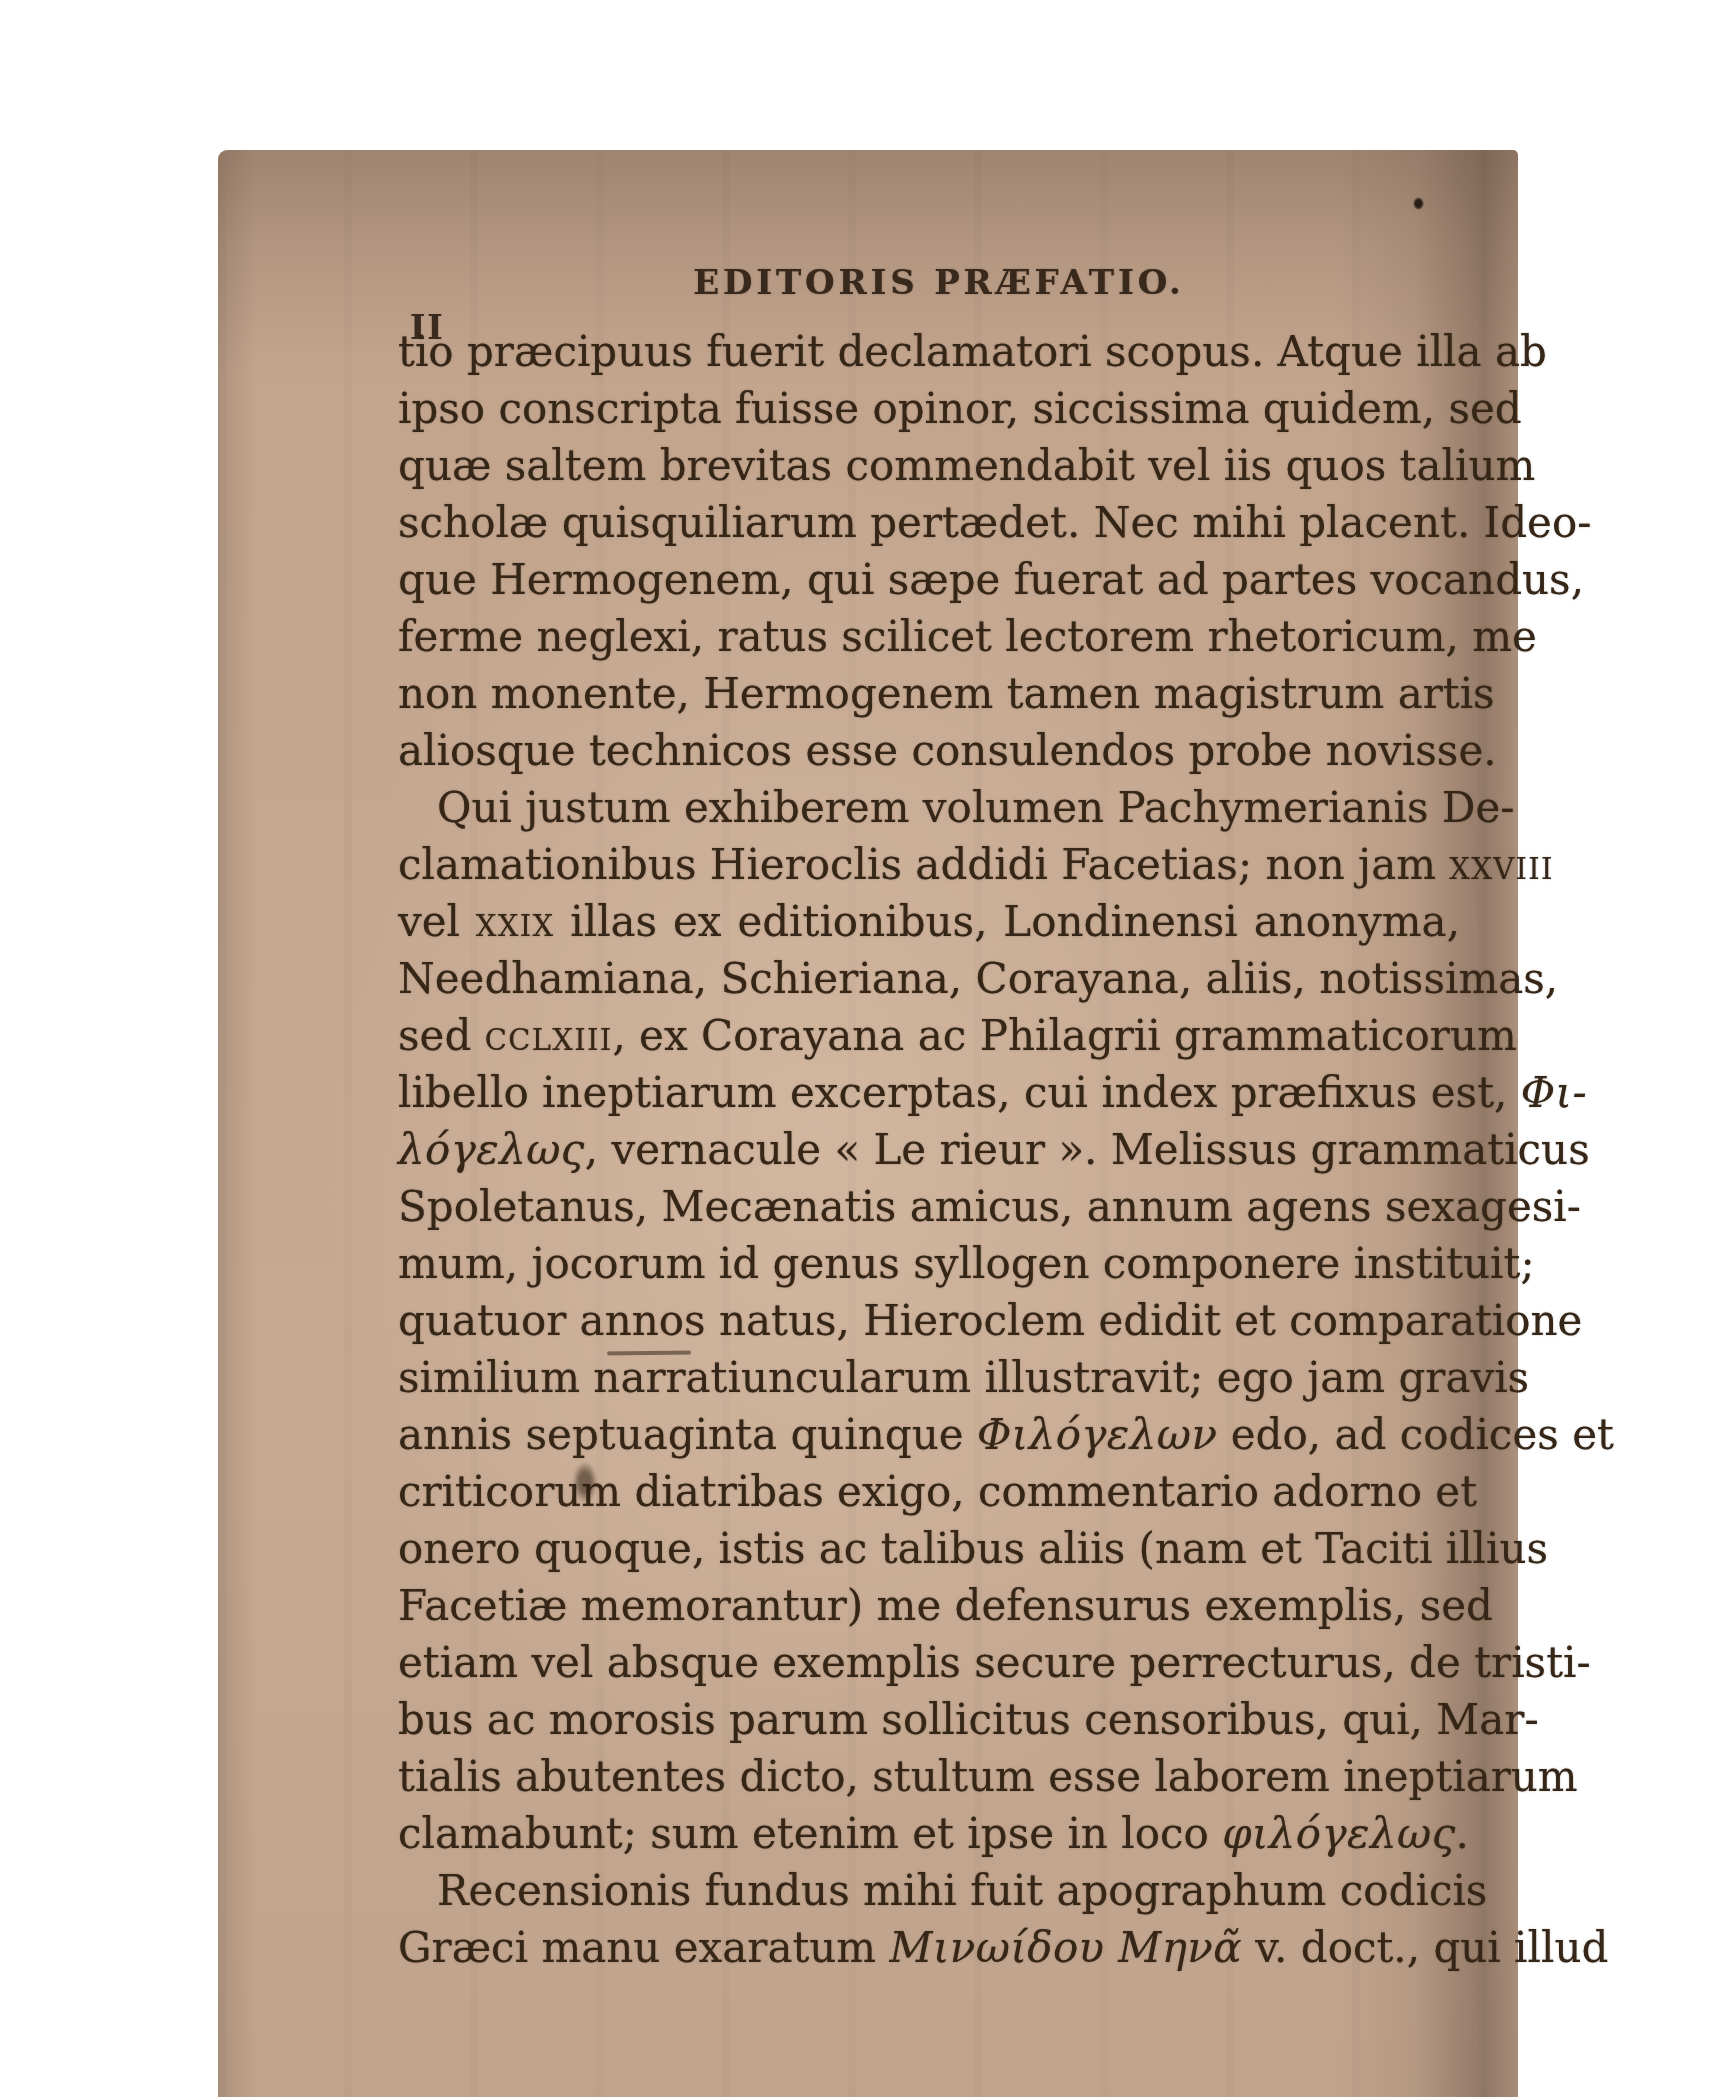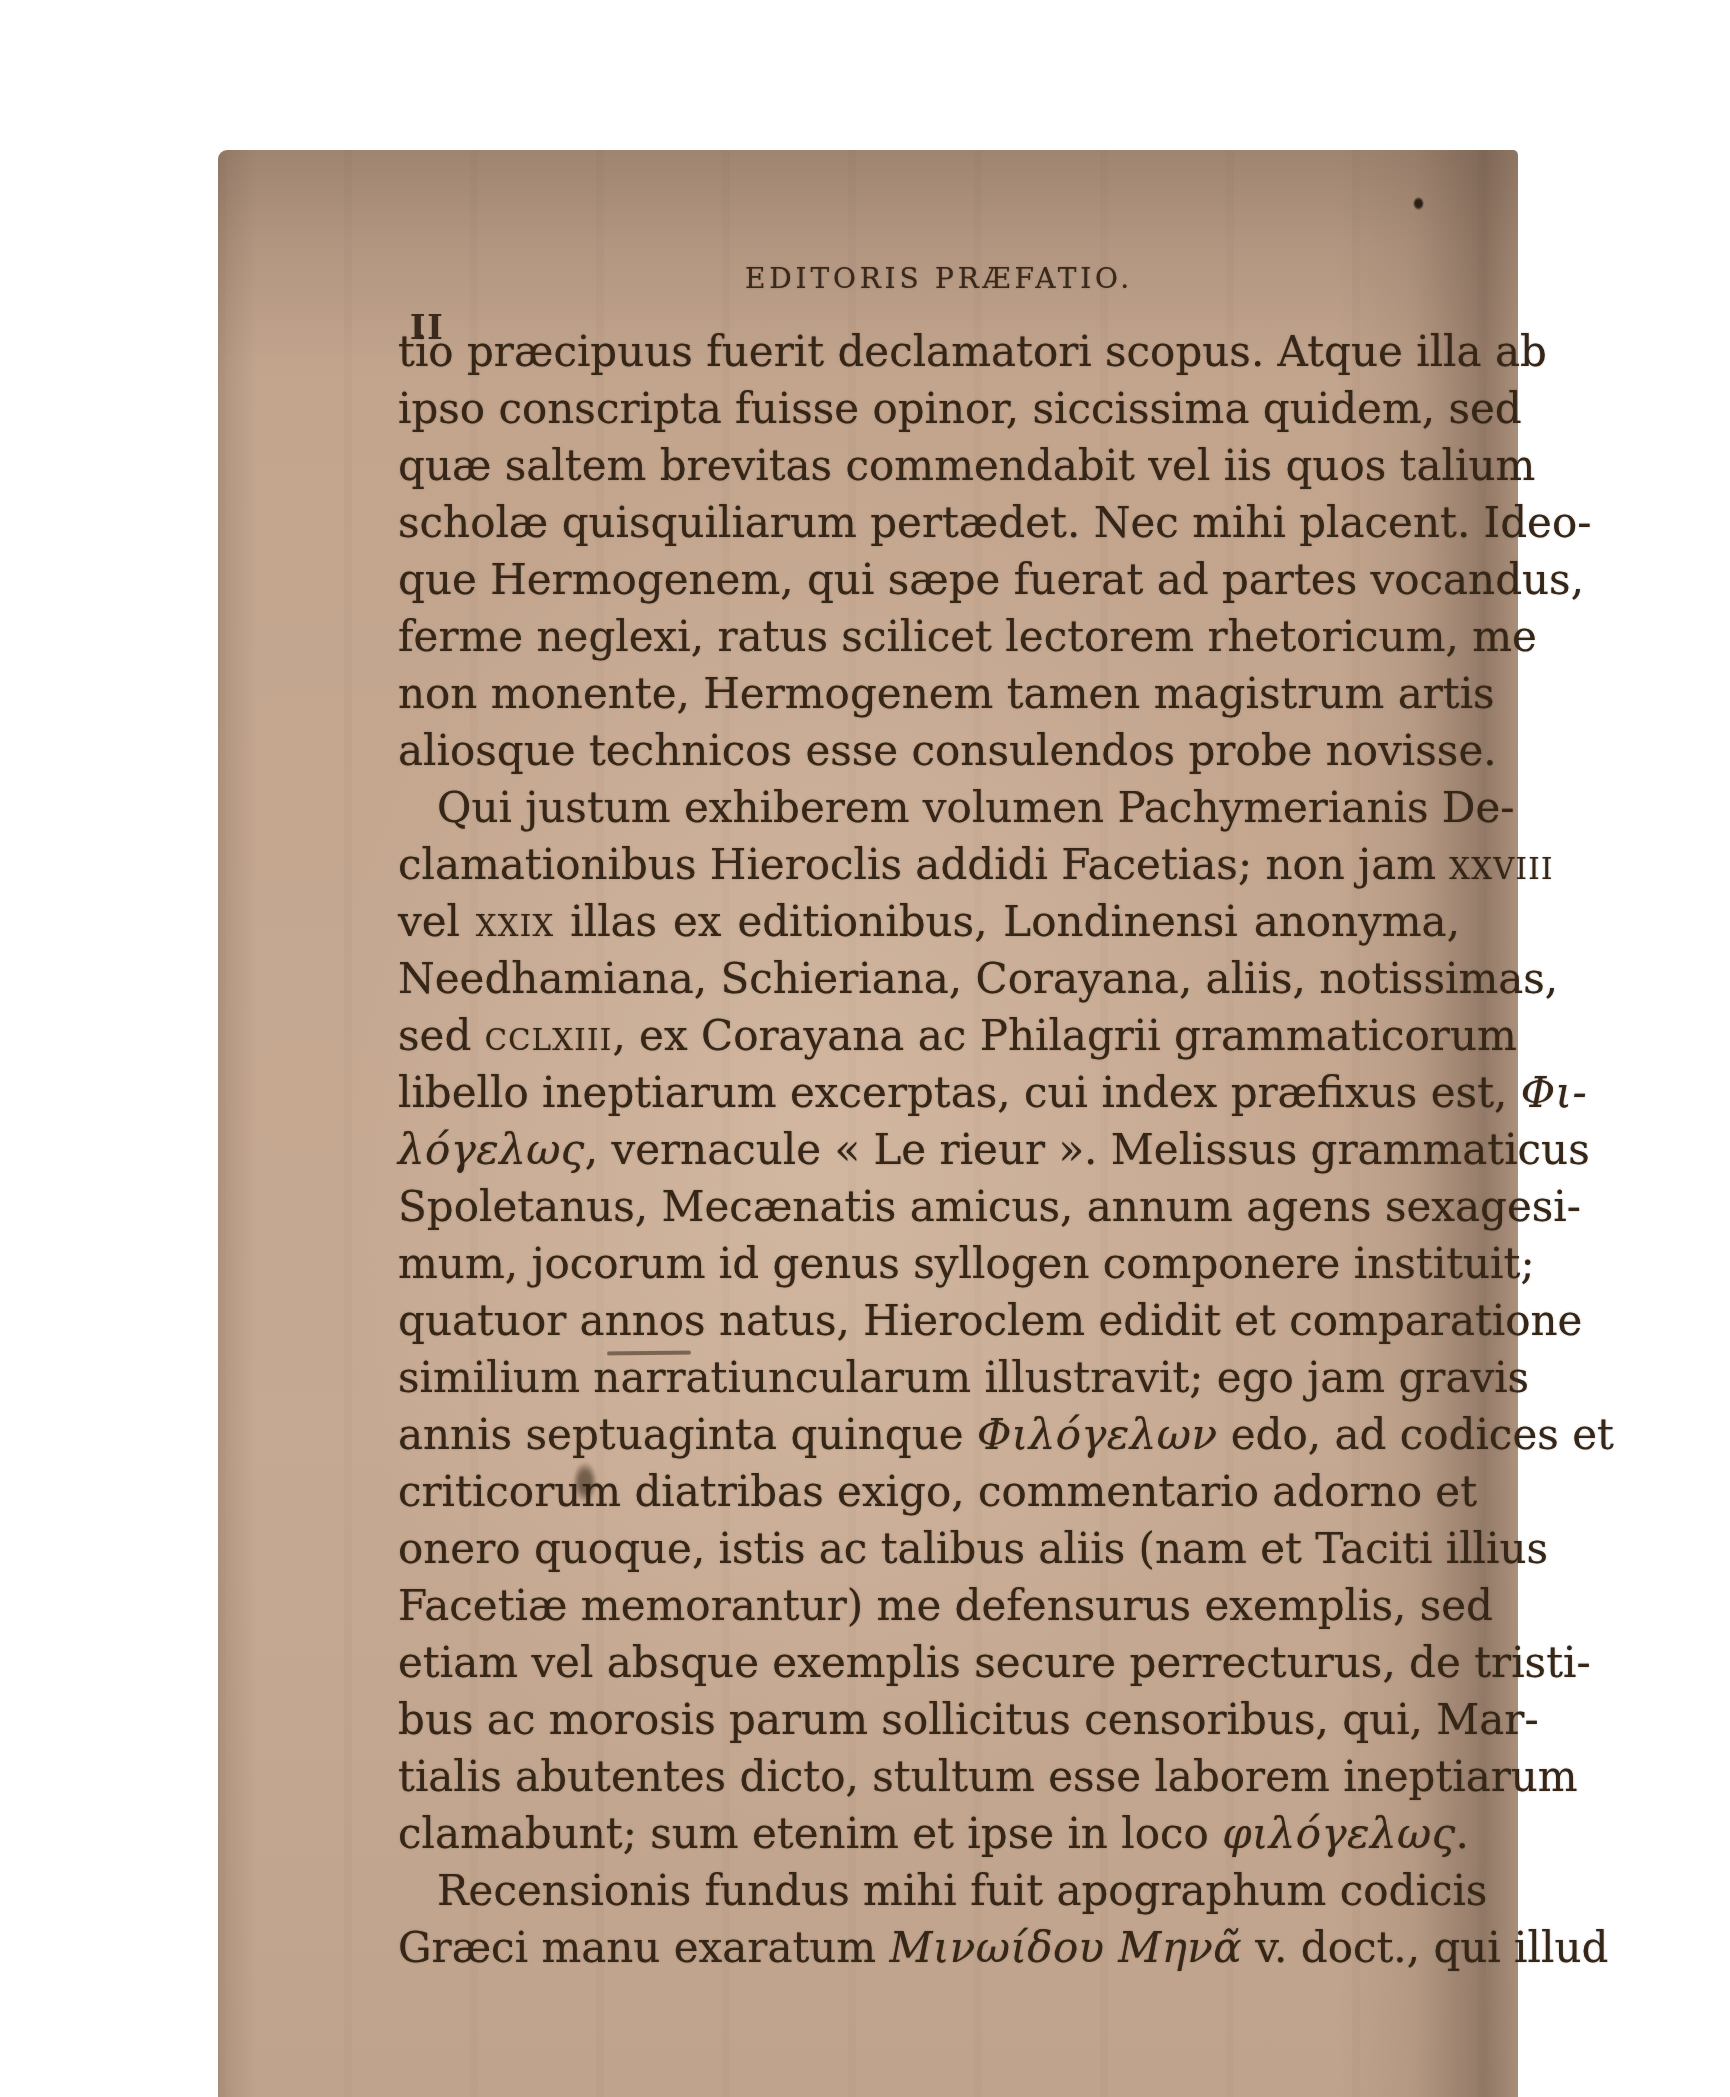--- a/index.html
+++ b/index.html
@@ -53,22 +53,22 @@
     letter-spacing: 1.7px;
     text-shadow: 0 0 0.8px rgba(58, 43, 30, 0.45);
     margin-top: 36px;
   }
   #header-title {
     position: absolute;
     left: 180px;
     top: 112px;
     width: 1082px;
     text-align: center;
-    font-size: 28px;
-    font-weight: 400;
+    font-size: 34px;
+    font-weight: 700;
     letter-spacing: 3.8px;
     color: #38291c;
     text-shadow: 0 0 0.8px rgba(56, 41, 28, 0.5), 0 0 2.5px rgba(56,41,28,0.15);
     white-space: nowrap;
   }
   
   #text-block {
     position: absolute;
     left: 180px;
     top: 173px;

